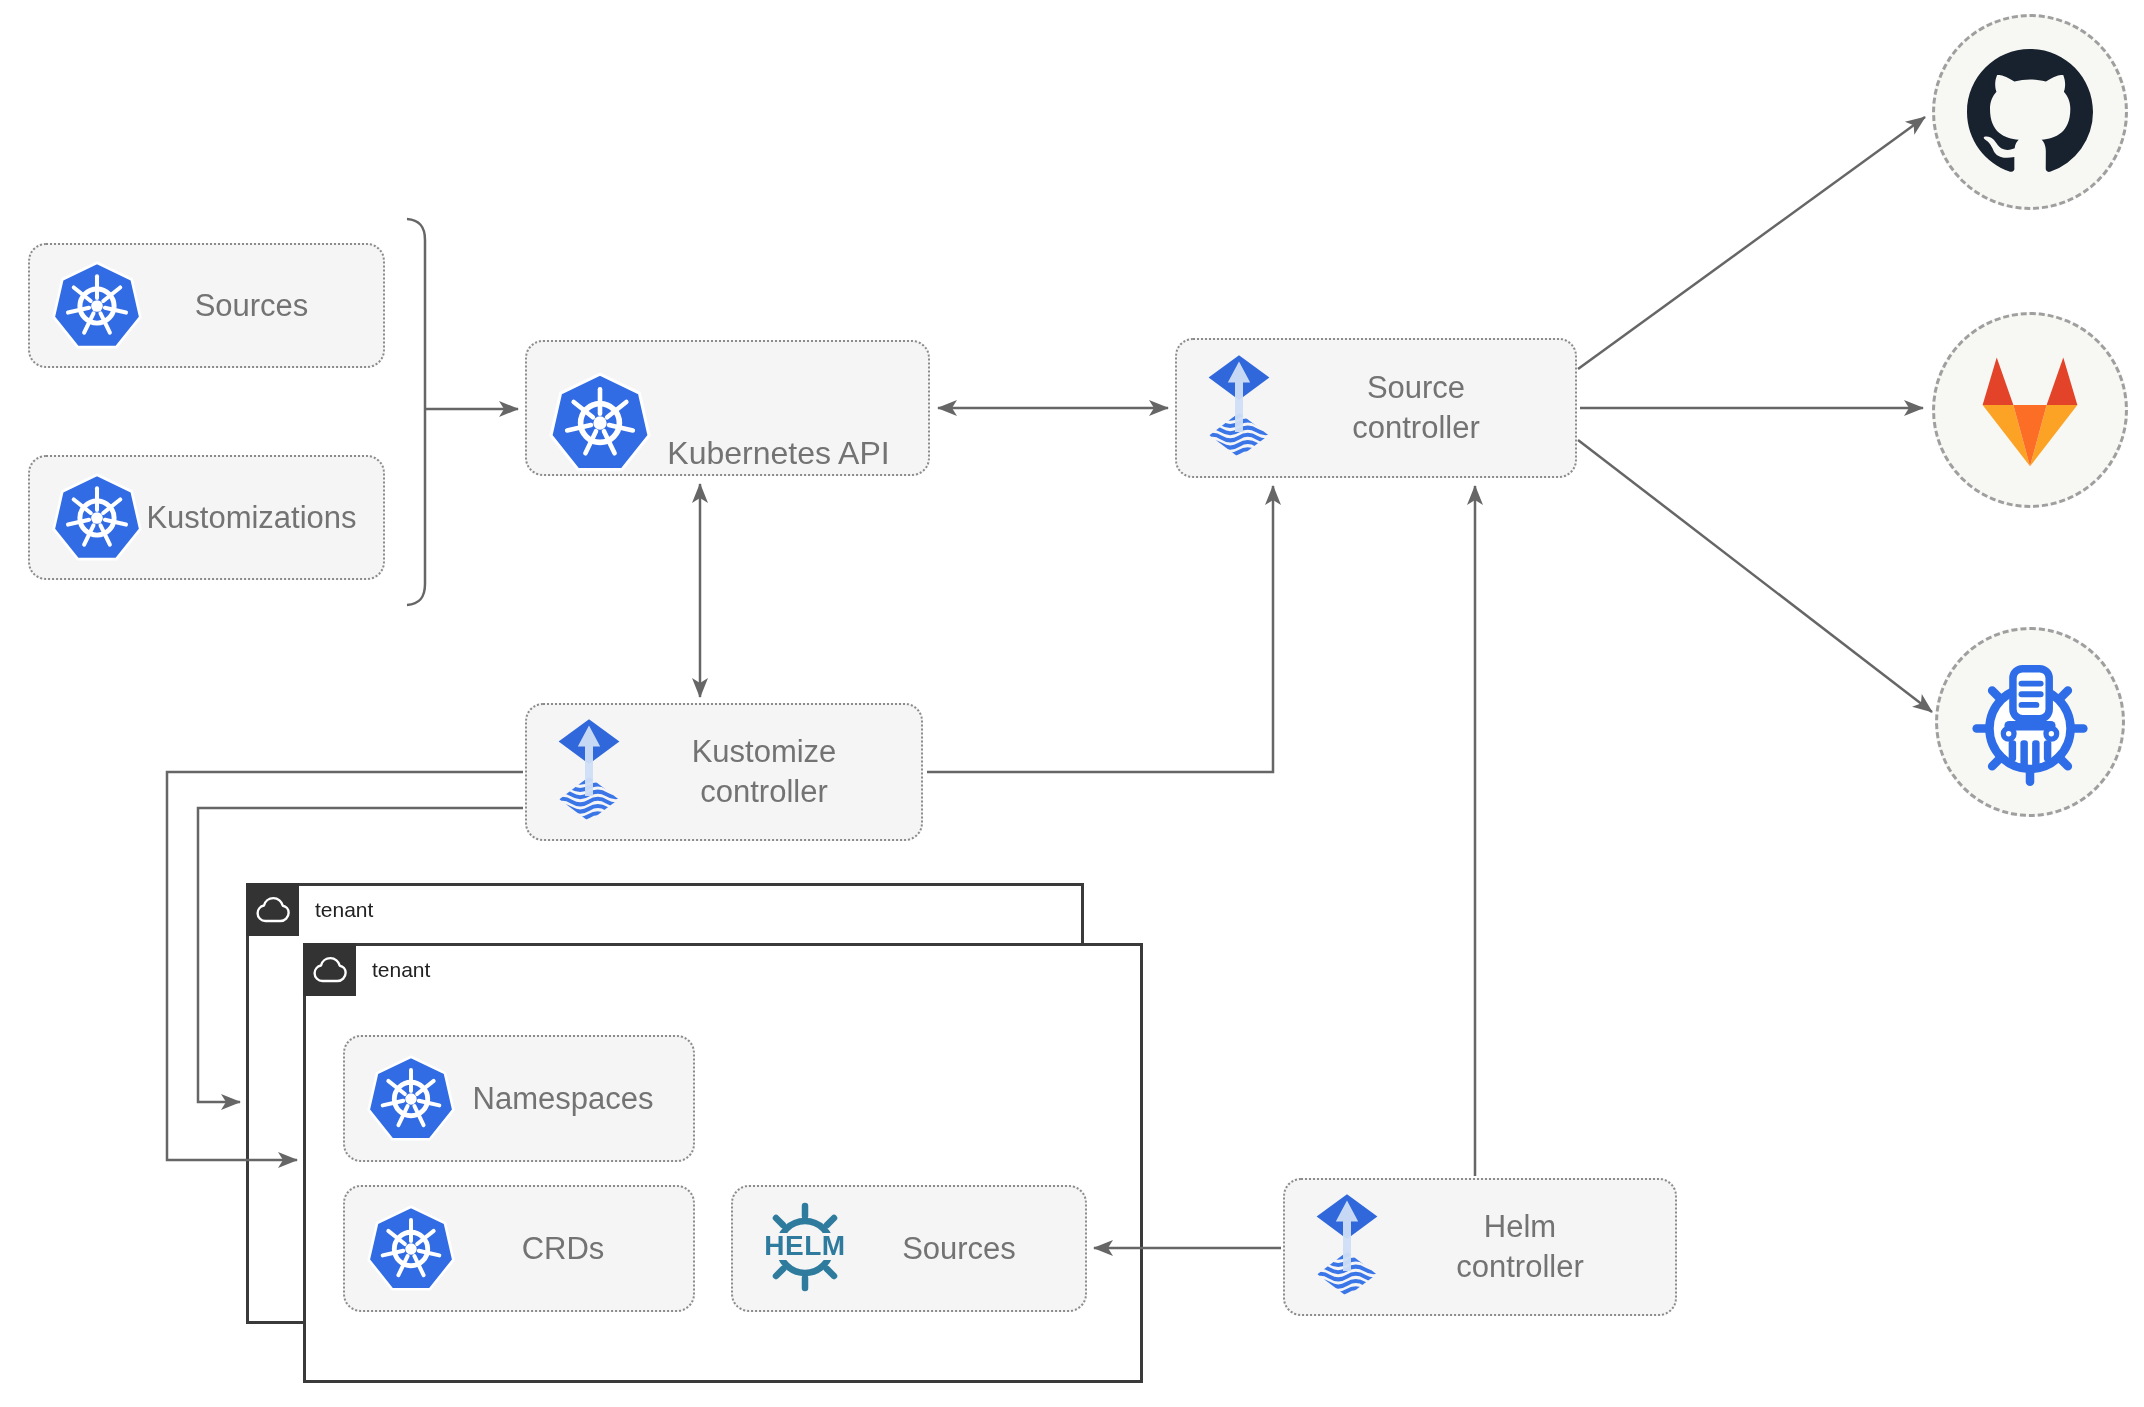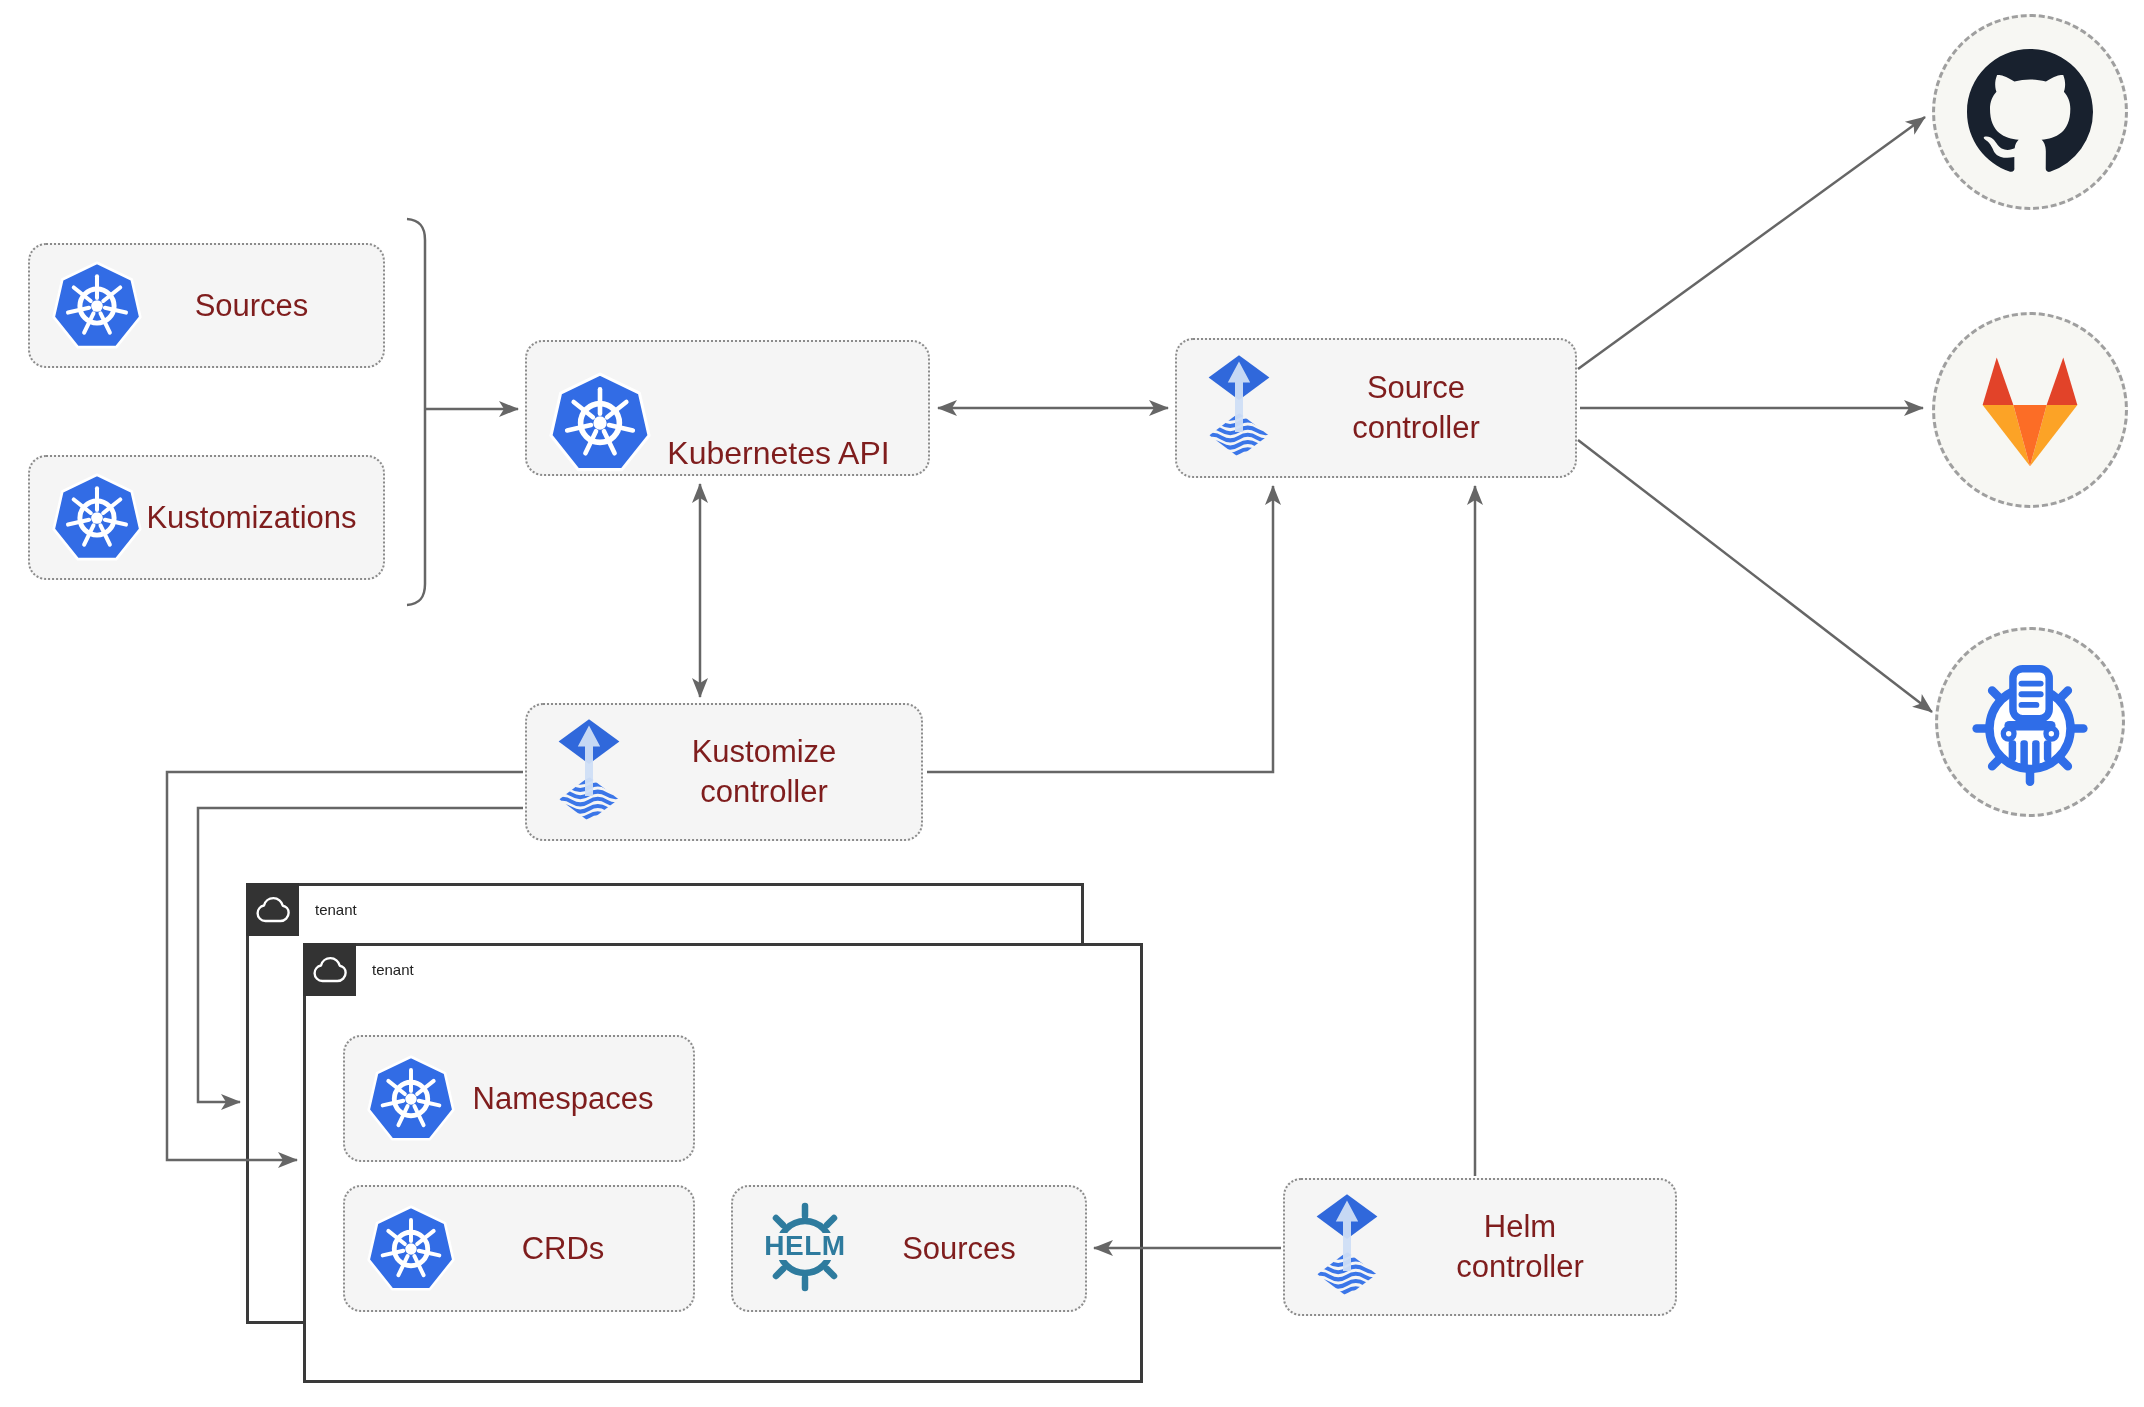--- a/index.html
+++ b/index.html
@@ -1,28 +1,28 @@
 <!DOCTYPE html>
 <html><head>
 <meta charset="utf-8">
 <style>
   html,body{margin:0;padding:0;background:#ffffff;}
   .canvas{position:relative;width:2144px;height:1407px;background:#ffffff;overflow:hidden;
           font-family:"Liberation Sans",sans-serif;color:#141414;}
   .node{position:absolute;display:flex;align-items:center;box-sizing:border-box;
         background:#f5f5f5;border:2px dotted #8b8b8b;border-radius:18px;padding:0 22px;}
-  .node .nlabel{flex:1;text-align:center;font-size:31px;color:#7f1d1d;line-height:1.28;}
+  .node .nlabel{flex:1;text-align:center;font-size:31px;color:#737373;line-height:1.28;}
   .icn{flex:0 0 auto;display:flex;align-items:center;justify-content:center;}
   .circle{position:absolute;box-sizing:border-box;border:3px dashed #9f9f9f;border-radius:50%;
           background:#f7f7f3;display:flex;align-items:center;justify-content:center;}
   .tenant{position:absolute;box-sizing:border-box;background:#ffffff;border:3px solid #3a3a3a;}
   .badge{position:absolute;left:-3px;top:-3px;width:53px;height:53px;background:#333333;
          display:flex;align-items:center;justify-content:center;}
   .tenant-label{position:absolute;left:66px;top:-3px;height:53px;line-height:53px;
-                font-size:15px;color:#222222;}
+                font-size:21px;color:#222222;}
   .arrows{position:absolute;left:0;top:0;z-index:10;pointer-events:none;}
   .z1{z-index:1}.z2{z-index:2}.z3{z-index:3}
 </style>
 </head>
 <body>
 
 <svg width="0" height="0" style="position:absolute" aria-hidden="true">
   <defs>
     <symbol id="sym-k8s" viewBox="0 0 100 100">
       <polygon points="50,2 88.6,20.6 98.1,62.3 71.4,95.7 28.6,95.7 1.9,62.3 11.4,20.6" fill="#326ce5" stroke="#ffffff" stroke-width="3" stroke-linejoin="round"></polygon>

